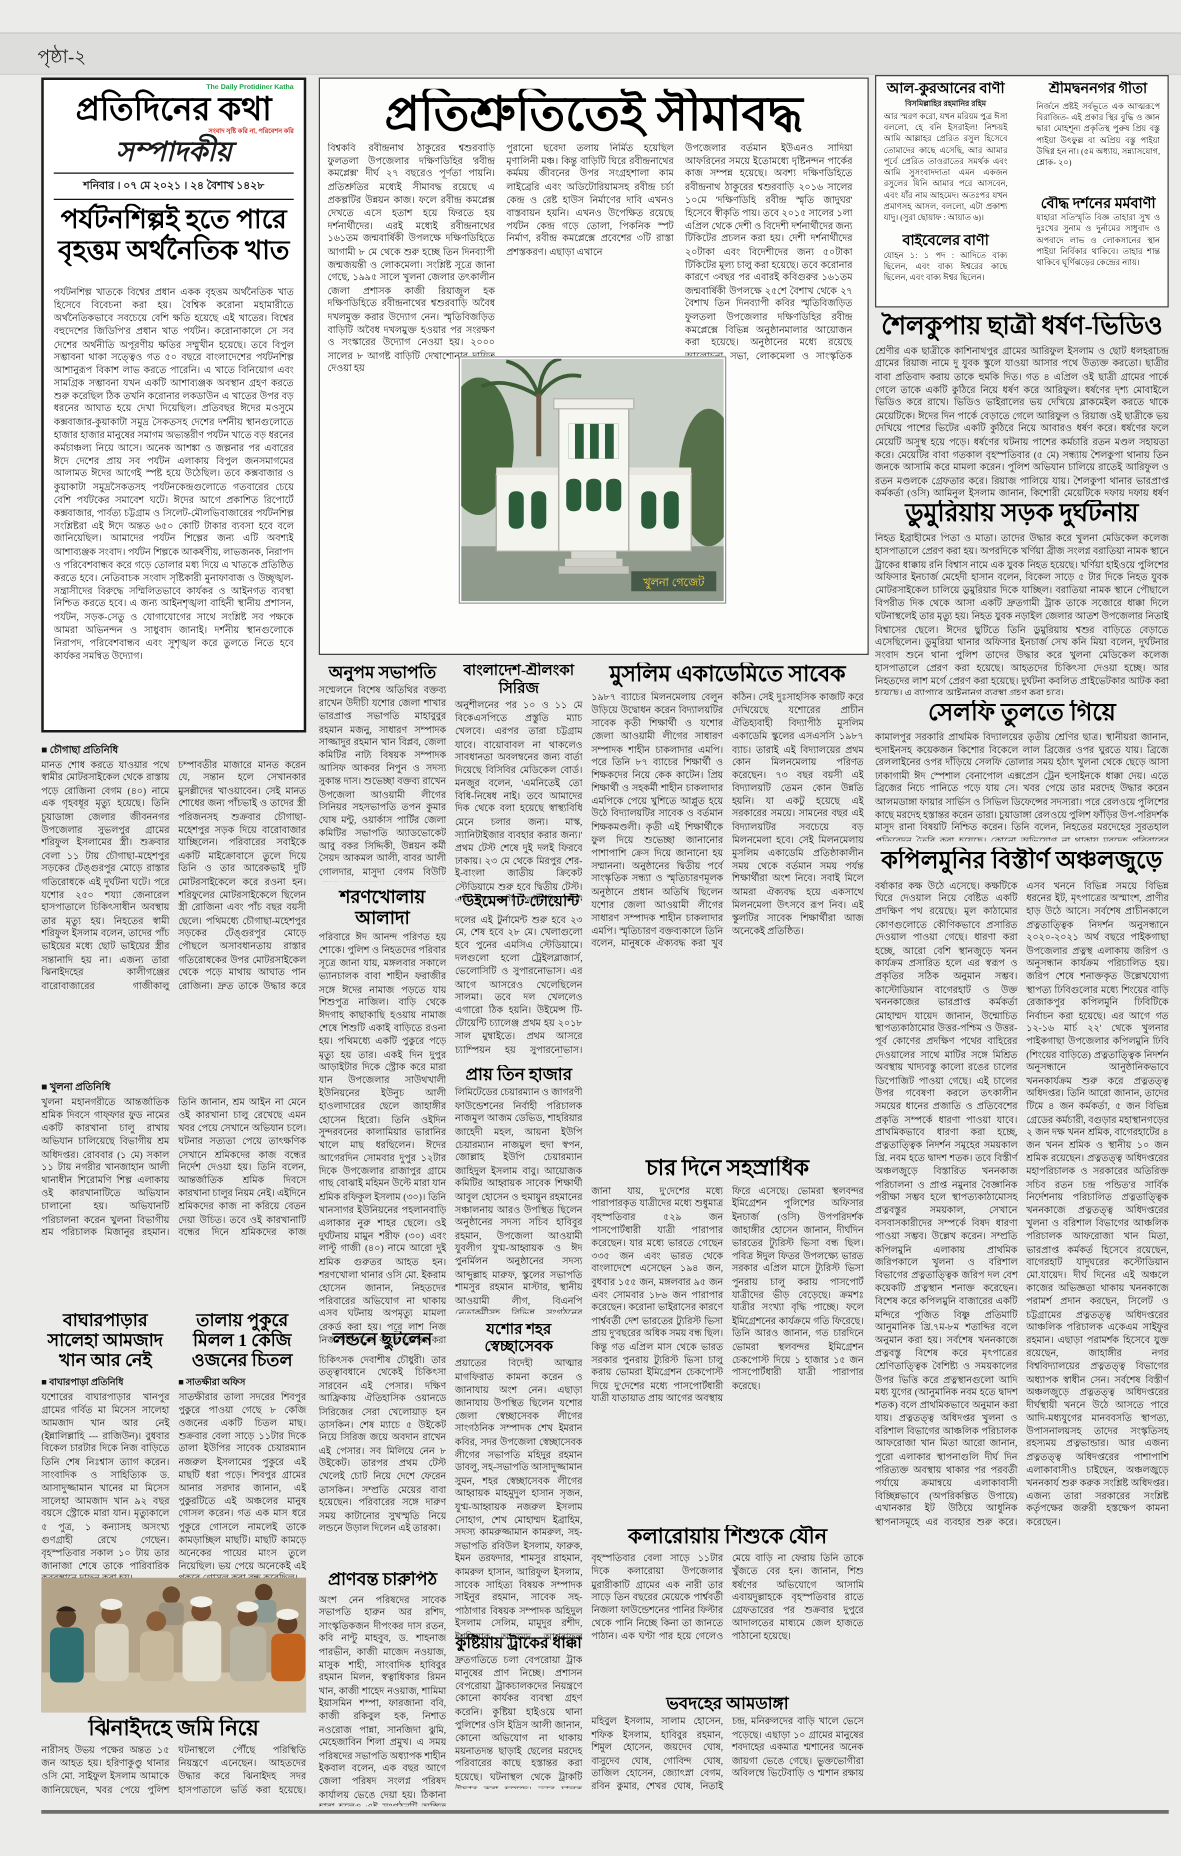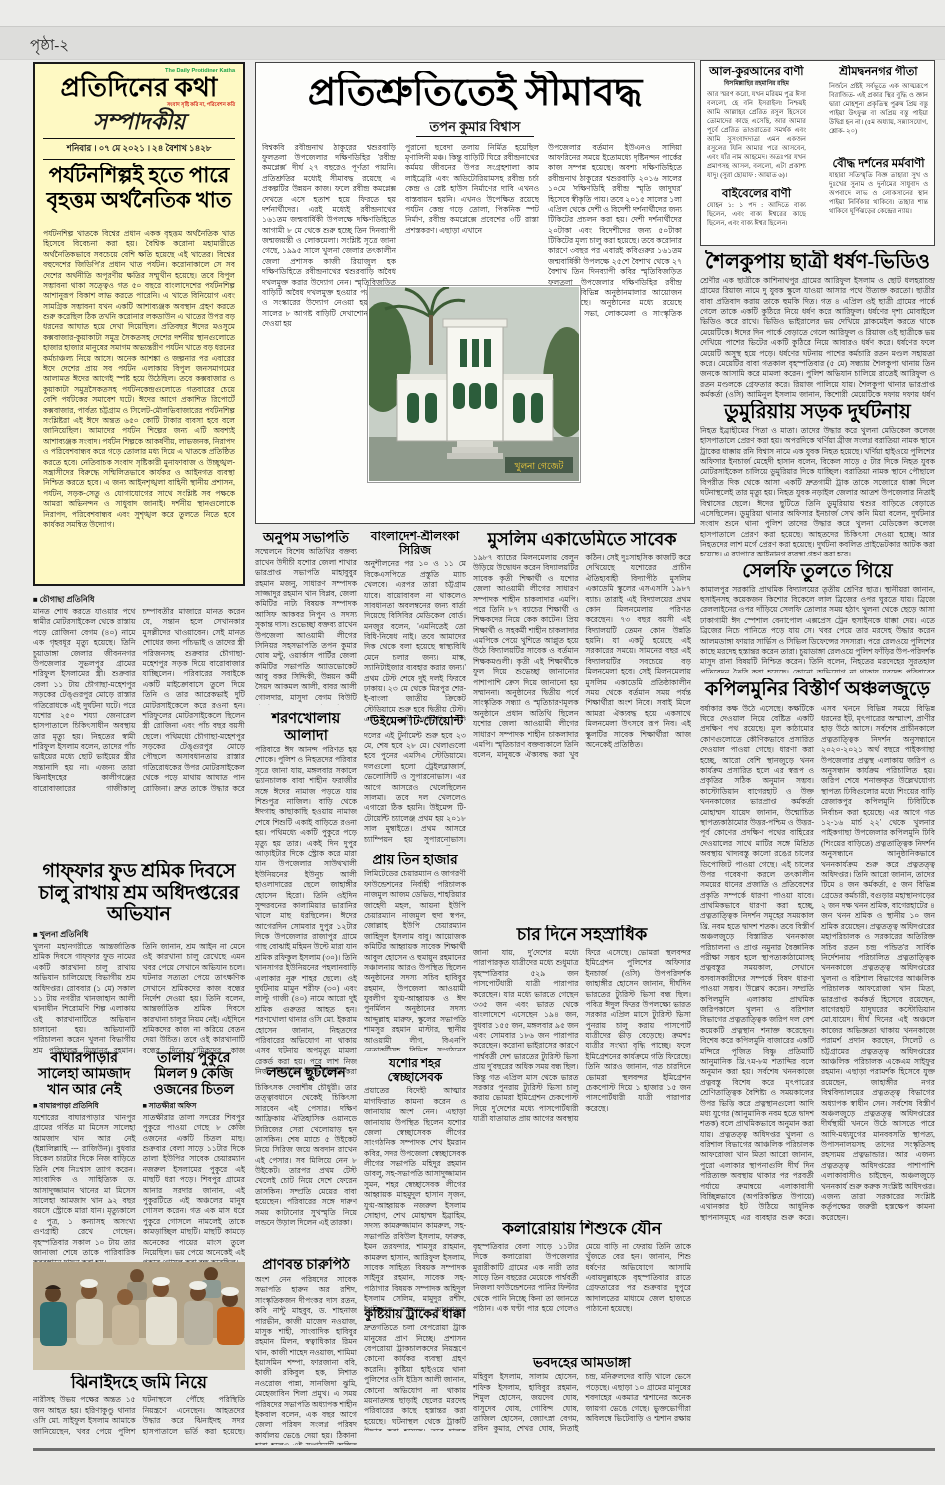--- a/index.html
+++ b/index.html
@@ -2,21 +2,21 @@
 <html><head>
 <meta charset="utf-8">
 <style>
   html,body{margin:0;padding:0;background:#ebebe9;}
   .page{position:relative;width:945px;height:1485px;background:#ebebe9;overflow:hidden;
         font-family:"Liberation Serif","DejaVu Serif",serif;color:#1b1b1b;}
   .abs{position:absolute;}
   .band{position:absolute;left:0;top:26px;width:945px;height:32px;background:#dddddb;
         border-top:1px solid #cacac8;border-bottom:1px solid #d2d2d0;}
   .page-label{position:absolute;left:30px;top:33px;font-size:15px;color:#222;}
-  .box{background:#fef9c3;border:2px solid #1a1a1a;box-sizing:border-box;}
+  .box{background:#ffffff;border:2px solid #1a1a1a;box-sizing:border-box;}
   .thinbox{background:#fdfdfb;border:1px solid #444;box-sizing:border-box;}
   .c{text-align:center;}
   .b{font-weight:bold;}
   .clip{overflow:hidden;}
   .body-txt{font-size:7.6px;line-height:1.37;text-align:justify;color:#222;overflow:hidden;
             word-break:break-word;}
   .cols2{column-count:2;column-gap:7px;}
   .headline{font-weight:bold;color:#000;line-height:1.14;overflow:hidden;}
   .byline{font-weight:bold;font-size:8px;color:#111;}
   .rule{border:0;border-top:1.5px solid #111;margin:3px 0;}
@@ -45,33 +45,32 @@
       <div class="body-txt clip" style="height:338px;">পর্যটনশিল্প খাতকে বিশ্বের প্রধান একক বৃহত্তম অর্থনৈতিক খাত হিসেবে বিবেচনা করা হয়। বৈশ্বিক করোনা মহামারীতে অর্থনৈতিকভাবে সবচেয়ে বেশি ক্ষতি হয়েছে এই খাতের। বিশ্বের বহুদেশের জিডিপি'র প্রধান খাত পর্যটন। করোনাকালে সে সব দেশের অর্থনীতি অপূরণীয় ক্ষতির সম্মুখীন হয়েছে। তবে বিপুল সম্ভাবনা থাকা সত্ত্বেও গত ৫০ বছরে বাংলাদেশের পর্যটনশিল্প আশানুরূপ বিকাশ লাভ করতে পারেনি। এ খাতে বিনিয়োগ এবং সামগ্রিক সম্ভাবনা যখন একটি আশাব্যঞ্জক অবস্থান গ্রহণ করতে শুরু করেছিল ঠিক তখনি করোনার লকডাউন এ খাতের উপর বড় ধরনের আঘাত হয়ে দেখা দিয়েছিল। প্রতিবছর ঈদের মওসুমে কক্সবাজার-কুয়াকাটা সমুদ্র সৈকতসহ দেশের দর্শনীয় স্থানগুলোতে হাজার হাজার মানুষের সমাগম অভ্যন্তরীণ পর্যটন খাতে বড় ধরনের কর্মচাঞ্চল্য নিয়ে আসে। অনেক আশঙ্কা ও জল্পনার পর এবারের ঈদে দেশের প্রায় সব পর্যটন এলাকায় বিপুল জনসমাগমের আলামত ঈদের আগেই স্পষ্ট হয়ে উঠেছিল। তবে কক্সবাজার ও কুয়াকাটা সমুদ্রসৈকতসহ পর্যটনকেন্দ্রগুলোতে গতবারের চেয়ে বেশি পর্যটকের সমাবেশ ঘটে। ঈদের আগে প্রকাশিত রিপোর্টে কক্সবাজার, পার্বত্য চট্টগ্রাম ও সিলেট-মৌলভিবাজারের পর্যটনশিল্প সংশ্লিষ্টরা এই ঈদে অন্তত ৬৫০ কোটি টাকার ব্যবসা হবে বলে জানিয়েছিল। আমাদের পর্যটন শিল্পের জন্য এটি অবশ্যই আশাব্যঞ্জক সংবাদ। পর্যটন শিল্পকে আকর্ষণীয়, লাভজনক, নিরাপদ ও পরিবেশবান্ধব করে গড়ে তোলার মধ্য দিয়ে এ খাতকে প্রতিষ্ঠিত করতে হবে। নেতিবাচক সংবাদ সৃষ্টিকারী মুনাফাবাজ ও উচ্ছৃঙ্খল-সন্ত্রাসীদের বিরুদ্ধে সম্মিলিতভাবে কার্যকর ও আইনগত ব্যবস্থা নিশ্চিত করতে হবে। এ জন্য আইনশৃঙ্খলা বাহিনী স্থানীয় প্রশাসন, পর্যটন, সড়ক-সেতু ও যোগাযোগের সাথে সংশ্লিষ্ট সব পক্ষকে আমরা অভিনন্দন ও সাধুবাদ জানাই। দর্শনীয় স্থানগুলোকে নিরাপদ, পরিবেশবান্ধব এবং সুশৃঙ্খল করে তুলতে নিতে হবে কার্যকর সমন্বিত উদ্যোগ।</div>
     </div>
   </div>
 
   <div class="abs" style="left:33px;top:590px;width:212px;">
     <div class="byline" style="margin:3px 0 1px;">■ চৌগাছা প্রতিনিধি</div>
     <div class="body-txt cols2 clip" style="height:192px;">মানত শোধ করতে যাওয়ার পথে স্বামীর মোটরসাইকেল থেকে রাস্তায় পড়ে রোজিনা বেগম (৪০) নামে এক গৃহবধূর মৃত্যু হয়েছে। তিনি চুয়াডাঙ্গা জেলার জীবননগর উপজেলার সুভলপুর গ্রামের শরিফুল ইসলামের স্ত্রী। শুক্রবার বেলা ১১ টায় চৌগাছা-মহেশপুর সড়কের টেঙ্গুরপুর মোড়ে রাস্তার গতিরোধকে এই দুর্ঘটনা ঘটে। পরে যশোর ২৫০ শয্যা জেনারেল হাসপাতালে চিকিৎসাধীন অবস্থায় তার মৃত্যু হয়। নিহতের স্বামী শরিফুল ইসলাম বলেন, তাদের পাঁচ ভাইয়ের মধ্যে ছোট ভাইয়ের স্ত্রীর সন্তানাদি হয় না। এজন্য তারা ঝিনাইদহের কালীগঞ্জের বারোবাজারের গাজীকালু চম্পাবতীর মাজারে মানত করেন যে, সন্তান হলে সেখানকার মুসল্লীদের খাওয়াবেন। সেই মানত শোধের জন্য পাঁচভাই ও তাদের স্ত্রী পরিজনসহ শুক্রবার চৌগাছা-মহেশপুর সড়ক দিয়ে বারোবাজার যাচ্ছিলেন। পরিবারের সবাইকে একটি মাইক্রোবাসে তুলে দিয়ে তিনি ও তার আরেকভাই দুটি মোটরসাইকেলে করে রওনা হন। শরিফুলের মোটরসাইকেলে ছিলেন স্ত্রী রোজিনা এবং পাঁচ বছর বয়সী ছেলে। পথিমধ্যে চৌগাছা-মহেশপুর সড়কের টেঙ্গুরপুর মোড়ে পৌছলে অসাবধানতায় রাস্তার গতিরোধকের উপর মোটরসাইকেল থেকে পড়ে মাথায় আঘাত পান রোজিনা। দ্রুত তাকে উদ্ধার করে চৌগাছা উপজেলা স্বাস্থ্য কমপ্লেক্সে নেয়া হয়। অবস্থার অবনতি হলে কর্তব্যরত চিকিৎসক যশোর ২৫০ শয্যা জেনারেল হাসপাতালে স্থানান্তর করেন। সেখানে চিকিৎসাধীন অবস্থায় দুপুরে তার মৃত্যু হয়।</div>
   </div>
 
   <div class="abs" style="left:33px;top:860px;width:212px;">
-    <div class="headline c" style="font-size:19px;">গাফ্‌ফার ফুড শ্রমিক দিবসে চালু রাখায় শ্রম অধিদপ্তরের অভিযান</div>
     <div class="byline" style="margin:3px 0 1px;">■ খুলনা প্রতিনিধি</div>
     <div class="body-txt cols2 clip" style="height:116px;">খুলনা মহানগরীতে আন্তর্জাতিক শ্রমিক দিবসে গাফ্‌ফার ফুড নামের একটি কারখানা চালু রাখায় অভিযান চালিয়েছে বিভাগীয় শ্রম অধিদপ্তর। রোববার (১ মে) সকাল ১১ টায় নগরীর খানজাহান আলী থানাধীন শিরোমণি শিল্প এলাকায় ওই কারখানাটিতে অভিযান চালানো হয়। অভিযানটি পরিচালনা করেন খুলনা বিভাগীয় শ্রম পরিচালক মিজানুর রহমান। তিনি জানান, শ্রম আইন না মেনে ওই কারখানা চালু রেখেছে এমন খবর পেয়ে সেখানে অভিযান চলে। ঘটনার সত্যতা পেয়ে তাৎক্ষণিক সেখানে শ্রমিকদের কাজ বন্ধের নির্দেশ দেওয়া হয়। তিনি বলেন, আন্তর্জাতিক শ্রমিক দিবসে কারখানা চালুর নিয়ম নেই। এইদিনে শ্রমিকদের কাজ না করিয়ে বেতন দেয়া উচিত। তবে ওই কারখানাটি বন্ধের দিনে শ্রমিকদের কাজ করানোর দায়ে তাদের ছুটির মজুরি প্রদান করতে নির্দেশ দেওয়া হয়েছে। শ্রম আইন লঙ্ঘন করে আন্তর্জাতিক শ্রমিক দিবসে প্রতিষ্ঠানটি চালু রাখায় প্রতিষ্ঠানের বিরুদ্ধে আইনগত ব্যবস্থা গ্রহণ করা হবে বলেও তিনি জানান।</div>
   </div>
 
   <div class="abs" style="left:33px;top:1050px;width:212px;display:flex;gap:7px;">
     <div style="width:103px;">
       <div class="headline c" style="font-size:14px;">বাঘারপাড়ার সালেহা আমজাদ খান আর নেই</div>
       <div class="byline" style="font-size:7.4px;margin:2px 0 1px;">■ বাঘারপাড়া প্রতিনিধি</div>
       <div class="body-txt clip" style="height:150px;">যশোরের বাঘারপাড়ার খানপুর গ্রামের গর্বিত মা মিসেস সালেহা আমজাদ খান আর নেই (ইন্নালিল্লাহি --- রাজিউন)। বুধবার বিকেল চারটার দিকে নিজ বাড়িতে তিনি শেষ নিঃশ্বাস ত্যাগ করেন। সাংবাদিক ও সাহিত্যিক ড. আসাদুজ্জামান খানের মা মিসেস সালেহা আমজাদ খান ৯২ বছর বয়সে স্ট্রোকে মারা যান। মৃত্যুকালে ৫ পুত্র, ১ কন্যাসহ অসংখ্য গুণগ্রাহী রেখে গেছেন। বৃহস্পতিবার সকাল ১০ টায় তার জানাজা শেষে তাকে পারিবারিক কবরস্থানে দাফন করা হয়।</div>
     </div>
     <div style="width:103px;">
-      <div class="headline c" style="font-size:14px;">তালায় পুকুরে মিলল 9 কেজি ওজনের চিতল</div>
+      <div class="headline c" style="font-size:14px;">তালায় পুকুরে মিলল 1 কেজি ওজনের চিতল</div>
       <div class="byline" style="font-size:7.4px;margin:2px 0 1px;">■ সাতক্ষীরা অফিস</div>
       <div class="body-txt clip" style="height:150px;">সাতক্ষীরার তালা সদরের শিবপুর পুকুরে পাওয়া গেছে ৮ কেজি ওজনের একটি চিতল মাছ। শুক্রবার বেলা সাড়ে ১১টার দিকে তালা ইউপির সাবেক চেয়ারম্যান নজরুল ইসলামের পুকুরে এই মাছটি ধরা পড়ে। শিবপুর গ্রামের আনার সরদার জানান, এই পুকুরটিতে এই অঞ্চলের মানুষ গোসল করেন। গত এক মাস ধরে পুকুরে গোসলে নামলেই তাকে কামড়াচ্ছিল মাছটি। মাছটি কামড়ে অনেকের পায়ের মাংস তুলে নিয়েছিল। ভয় পেয়ে অনেকেই এই পুকুরে গোসল করা বন্ধ করেছিল।</div>
     </div>
   </div>
 
   <div class="abs" style="left:33px;top:1262px;width:212px;height:108px;">
     <svg width="212" height="108" viewBox="0 0 212 108">
       <rect width="212" height="108" fill="#b3a489"></rect>
       <rect y="76" width="212" height="32" fill="#cfc4aa"></rect>
       <circle cx="104" cy="14" r="7" fill="#6e4d30"></circle>
@@ -98,23 +97,20 @@
     </svg>
   </div>
 
   <div class="abs" style="left:33px;top:1373px;width:212px;">
     <div class="headline c" style="font-size:17px;">ঝিনাইদহে জমি নিয়ে</div>
     <div class="body-txt cols2 clip" style="height:44px;margin-top:3px;">নারীসহ উভয় পক্ষের অন্তত ১৫ জন আহত হয়। হরিণাকুণ্ডু থানার ওসি মো. সাইফুল ইসলাম আমাকে জানিয়েছেন, খবর পেয়ে পুলিশ ঘটনাস্থলে পৌঁছে পরিস্থিতি নিয়ন্ত্রণে এনেছেন। আহতদের উদ্ধার করে ঝিনাইদহ সদর হাসপাতালে ভর্তি করা হয়েছে। কোনো পক্ষ অভিযোগ দেয়নি। অভিযোগ পেলে পরবর্তী ব্যবস্থা গ্রহণ করা হবে।</div>
   </div>
 
   <div class="abs thinbox" style="left:255px;top:62px;width:440px;height:462px;padding:8px 6px;">
     <div class="headline c" style="font-size:38px;line-height:1.12;">প্রতিশ্রুতিতেই সীমাবদ্ধ</div>
-    <div class="c" style="margin:3px 0 5px;">
-      <span class="b" style="font-size:13px;border-bottom:1px solid #111;padding:0 14px 2px;">তপন কুমার বিশ্বাস</span>
-    </div>
     <div style="display:flex;gap:9px;">
       <div class="body-txt clip" style="width:134px;height:300px;">বিশ্বকবি রবীন্দ্রনাথ ঠাকুরের শ্বশুরবাড়ি ফুলতলা উপজেলার দক্ষিণডিহির 'রবীন্দ্র কমপ্লেক্স' দীর্ঘ ২৭ বছরেও পূর্ণতা পায়নি। প্রতিশ্রুতির মধ্যেই সীমাবদ্ধ রয়েছে এ প্রকল্পটির উন্নয়ন কাজ। ফলে রবীন্দ্র কমপ্লেক্স দেখতে এসে হতাশ হয়ে ফিরতে হয় দর্শনার্থীদের। এরই মধ্যেই রবীন্দ্রনাথের ১৬১তম জন্মবার্ষিকী উপলক্ষে দক্ষিণডিহিতে আগামী ৮ মে থেকে শুরু হচ্ছে তিন দিনব্যাপী জন্মজয়ন্তী ও লোকমেলা। সংশ্লিষ্ট সূত্রে জানা গেছে, ১৯৯৫ সালে খুলনা জেলার তৎকালীন জেলা প্রশাসক কাজী রিয়াজুল হক দক্ষিণডিহিতে রবীন্দ্রনাথের শ্বশুরবাড়ি অবৈধ দখলমুক্ত করার উদ্যোগ নেন। স্মৃতিবিজড়িত বাড়িটি অবৈধ দখলমুক্ত হওয়ার পর সংরক্ষণ ও সংস্কারের উদ্যোগ নেওয়া হয়। ২০০০ সালের ৮ আগষ্ট বাড়িটি দেখাশোনার দায়িত্ব দেওয়া হয়</div>
       <div class="body-txt clip" style="width:134px;height:300px;">পুরানো ছবেদা তলায় নির্মিত হয়েছিল মৃণালিনী মঞ্চ। কিন্তু বাড়িটি ঘিরে রবীন্দ্রনাথের কর্মময় জীবনের উপর সংগ্রহশালা কাম লাইব্রেরি এবং অডিটোরিয়ামসহ রবীন্দ্র চর্চা কেন্দ্র ও রেষ্ট হাউস নির্মাণের দাবি এখনও বাস্তবায়ন হয়নি। এখনও উপেক্ষিত রয়েছে পর্যটন কেন্দ্র গড়ে তোলা, পিকনিক স্পট নির্মাণ, রবীন্দ্র কমপ্লেক্সে প্রবেশের ৩টি রাস্তা প্রশস্তকরণ। এছাড়া এখানে</div>
       <div class="body-txt clip" style="width:134px;height:300px;">উপজেলার বর্তমান ইউএনও সাদিয়া আফরিনের সময়ে ইতোমধ্যে দৃষ্টিনন্দন পার্কের কাজ সম্পন্ন হয়েছে। অবশ্য দক্ষিণডিহিতে রবীন্দ্রনাথ ঠাকুরের শ্বশুরবাড়ি ২০১৬ সালের ১০মে 'দক্ষিণডিহি রবীন্দ্র স্মৃতি জাদুঘর' হিসেবে স্বীকৃতি পায়। তবে ২০১৫ সালের ১লা এপ্রিল থেকে দেশী ও বিদেশী দর্শনার্থীদের জন্য টিকিটের প্রচলন করা হয়। দেশী দর্শনার্থীদের ২০টাকা এবং বিদেশীদের জন্য ৫০টাকা টিকিটের মূল্য চালু করা হয়েছে। তবে করোনার কারণে ৩বছর পর এবারই কবিগুরুর ১৬১তম জন্মবার্ষিকী উপলক্ষে ২৫শে বৈশাখ থেকে ২৭ বৈশাখ তিন দিনব্যাপী কবির স্মৃতিবিজড়িত ফুলতলা উপজেলার দক্ষিণডিহির রবীন্দ্র কমপ্লেক্সে বিভিন্ন অনুষ্ঠানমালার আয়োজন করা হয়েছে। অনুষ্ঠানের মধ্যে রয়েছে আলোচনা সভা, লোকমেলা ও সাংস্কৃতিক অনুষ্ঠান।</div>
     </div>
 
     <div class="abs" style="left:111px;top:222px;width:214px;height:198px;background:#fff;padding:1px;border:1px solid #999;box-sizing:border-box;">
       <svg width="210" height="194" viewBox="0 0 210 194">
         <rect width="210" height="194" fill="#c7cfc6"></rect>
         <rect y="150" width="210" height="44" fill="#8f9a8c"></rect>

